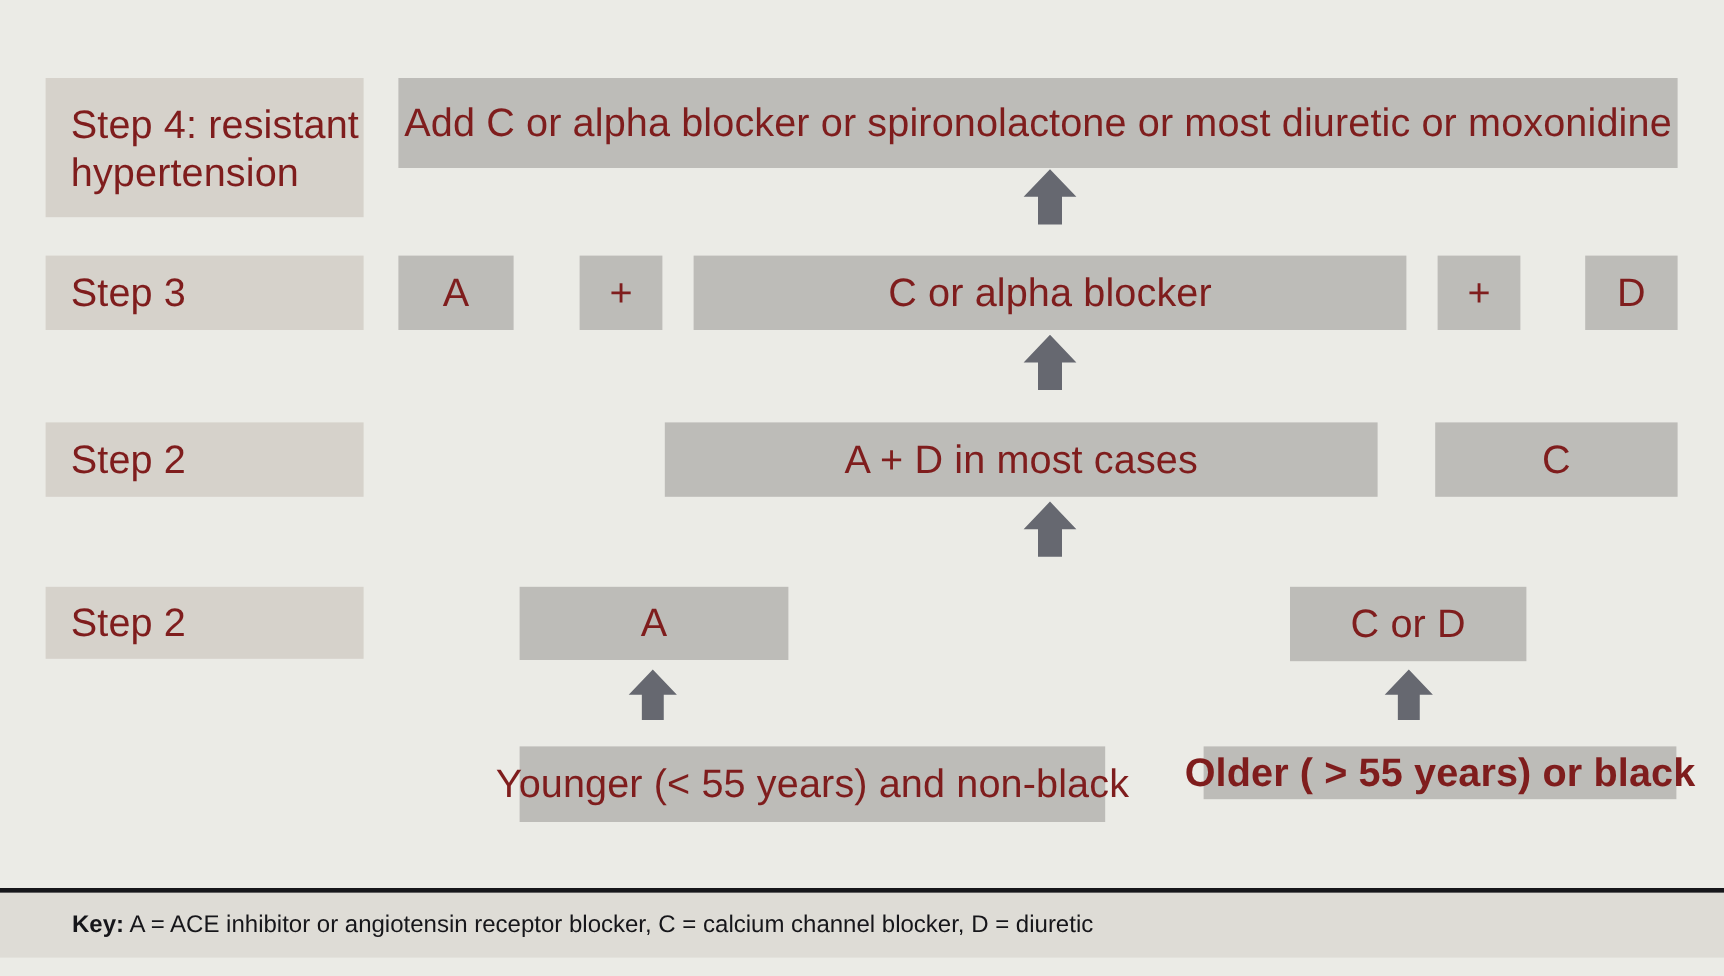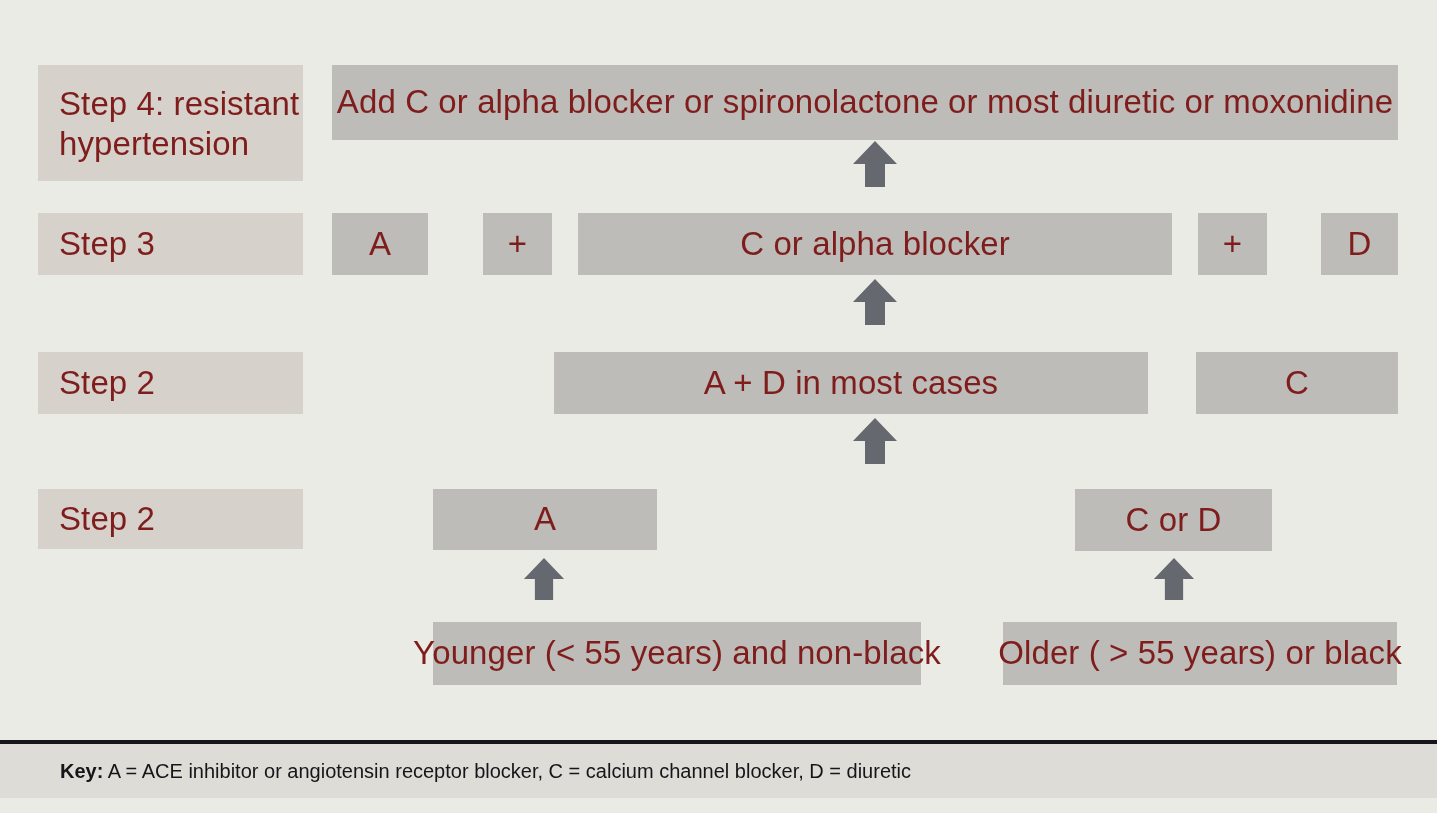--- a/index.html
+++ b/index.html
@@ -136,21 +136,21 @@
   </div>
 
   <div class="arrow" style="left:1153px; top:557px; width:42px; height:44px;">
     <svg viewBox="0 0 46 48" xmlns="http://www.w3.org/2000/svg" aria-hidden="true">
       <polygon points="23,1 45,24 33,24 33,47 13,47 13,24 1,24" fill="#666870"></polygon>
     </svg>
   </div>
 
   <div class="box content" style="left:433px; top:622px; width:488px; height:63px;">Younger (&lt; 55 years) and non-black</div>
 
-  <div class="box content" style="left:1003px; top:622px; width:394px; height:63px;">Older ( &gt; 55 years) or black</div>
+  <div class="box content" style="left:1003px; top:622px; width:394px; height:44px;font-weight:bold;">Older ( &gt; 55 years) or black</div>
 
   <div id="key-rule" style="top:740px;"></div>
 
   <div id="key-bar" style="top:744px; height:54px;padding-left:22px;">
     <div id="key-text"><span id="key-label">Key:</span><span> A = ACE inhibitor or angiotensin receptor blocker, C = calcium channel blocker, D = diuretic</span></div>
   </div>
 
 </div>
 
 </body></html>

